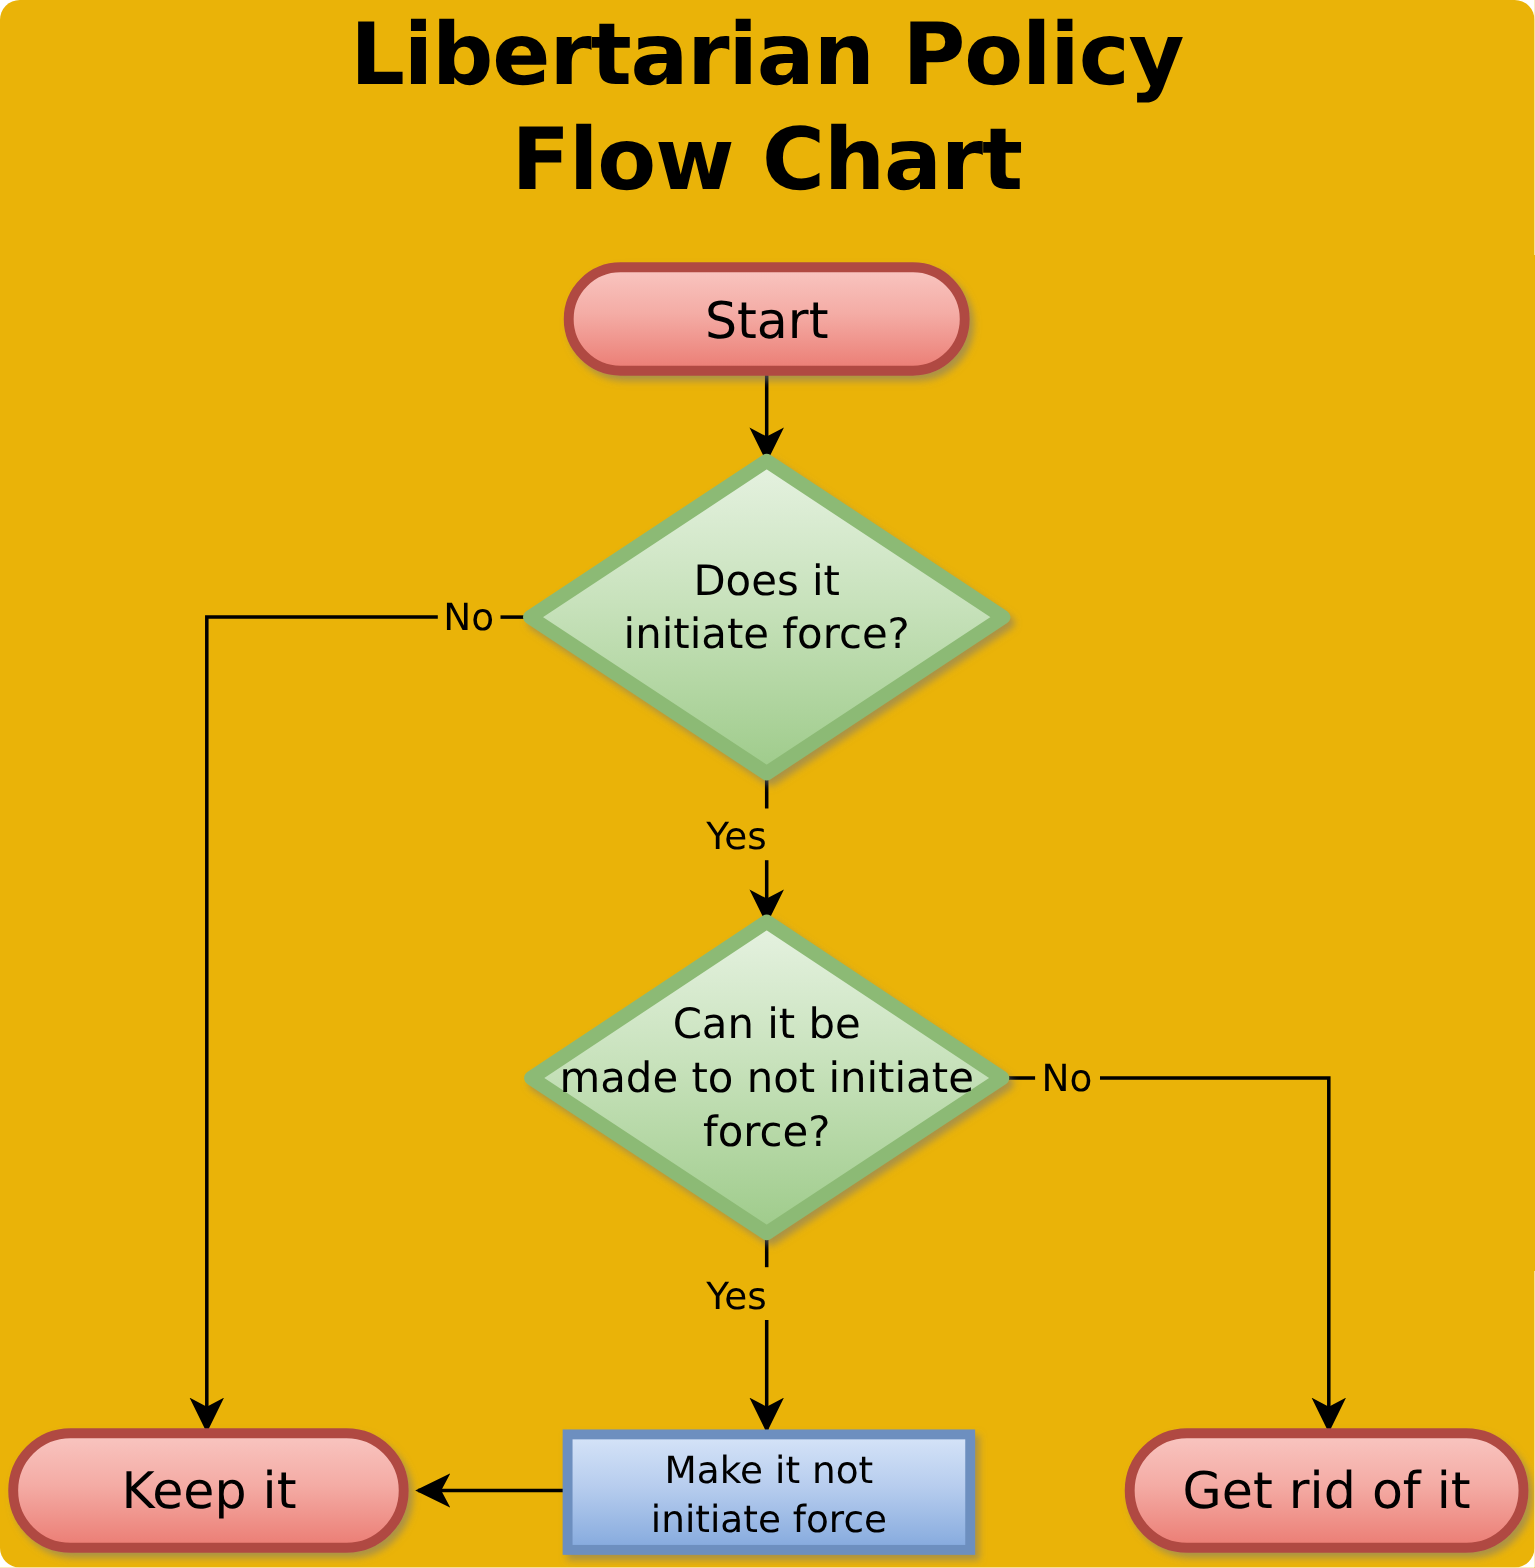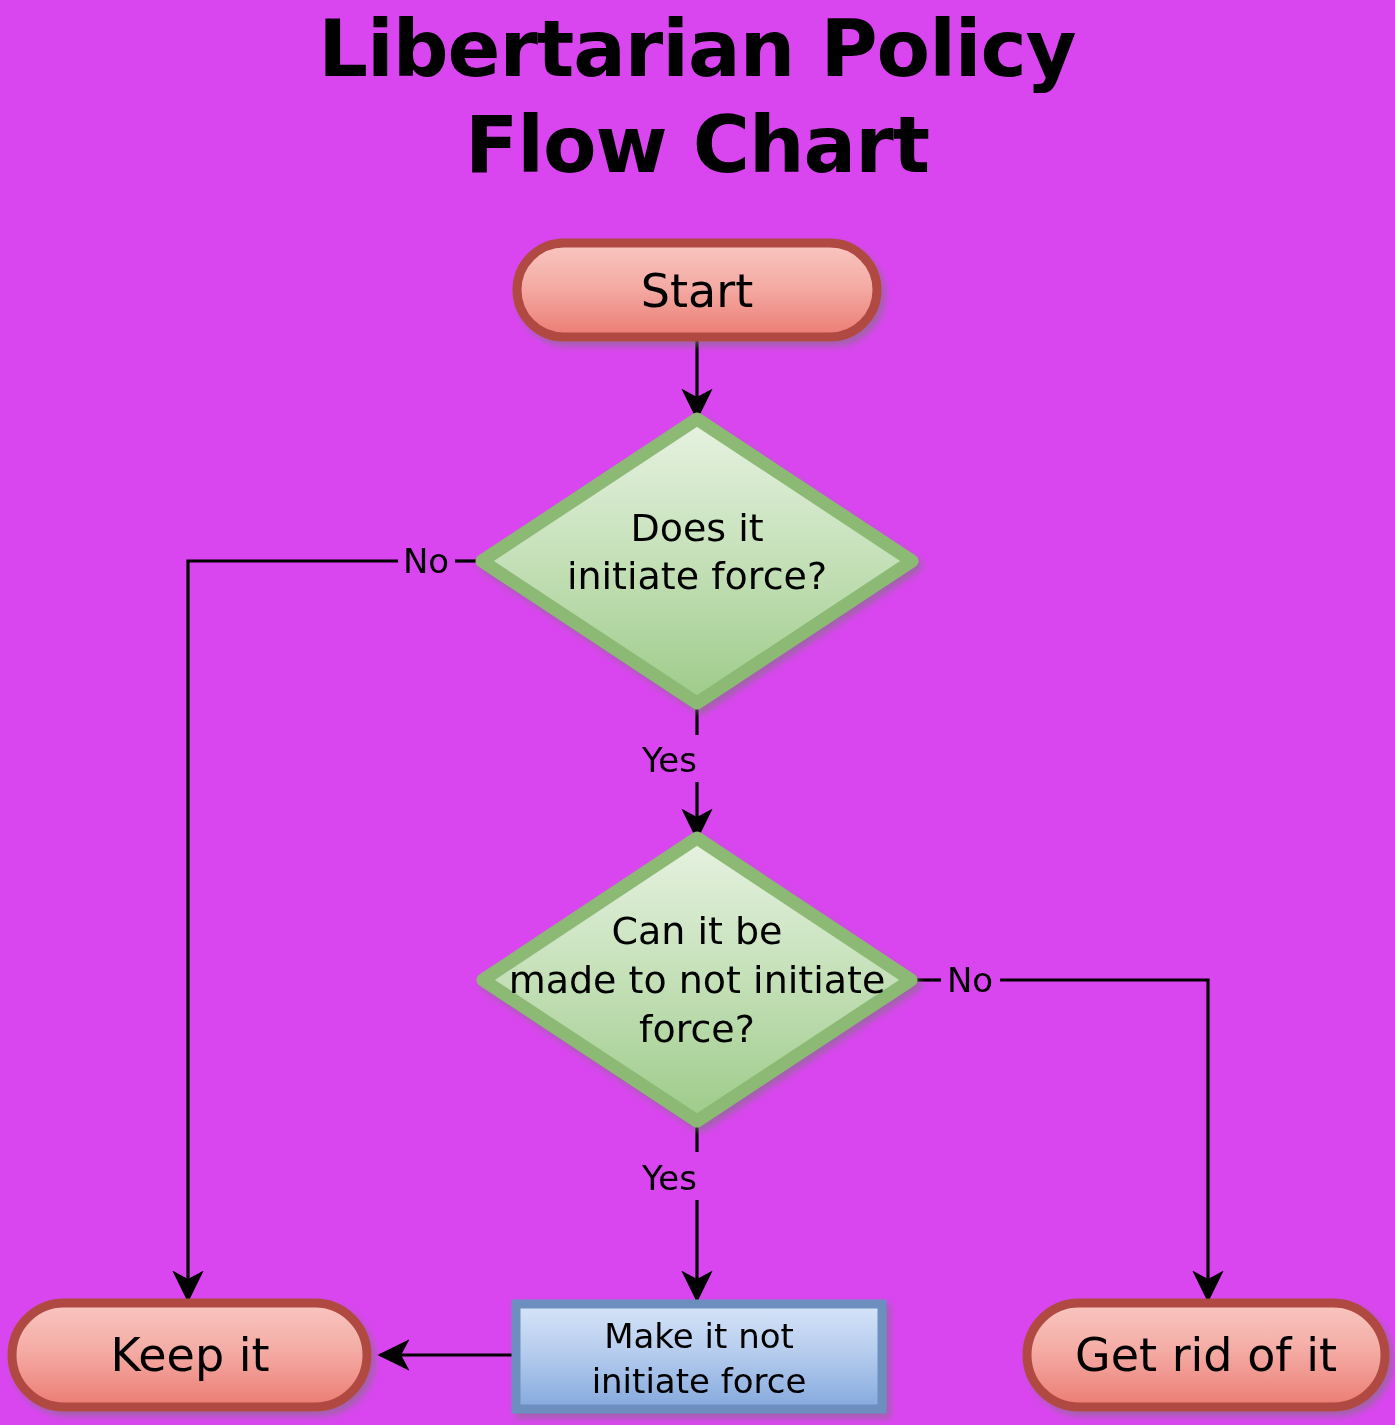--- a/index.html
+++ b/index.html
@@ -10,21 +10,22 @@
   body {
     width: 1395px;
     height: 1425px;
     font-family: "DejaVu Sans", sans-serif;
     overflow: hidden;
   }
   #chart-root {
     position: relative;
     width: 1395px;
     height: 1425px;
-    background: #d946ef;
+    background: #eab308;
+    border-radius: 18px;
   }
   #flow-svg {
     position: absolute;
     top: 0;
     left: 0;
     width: 1395px;
     height: 1425px;
     display: block;
   }
   .title-text {

